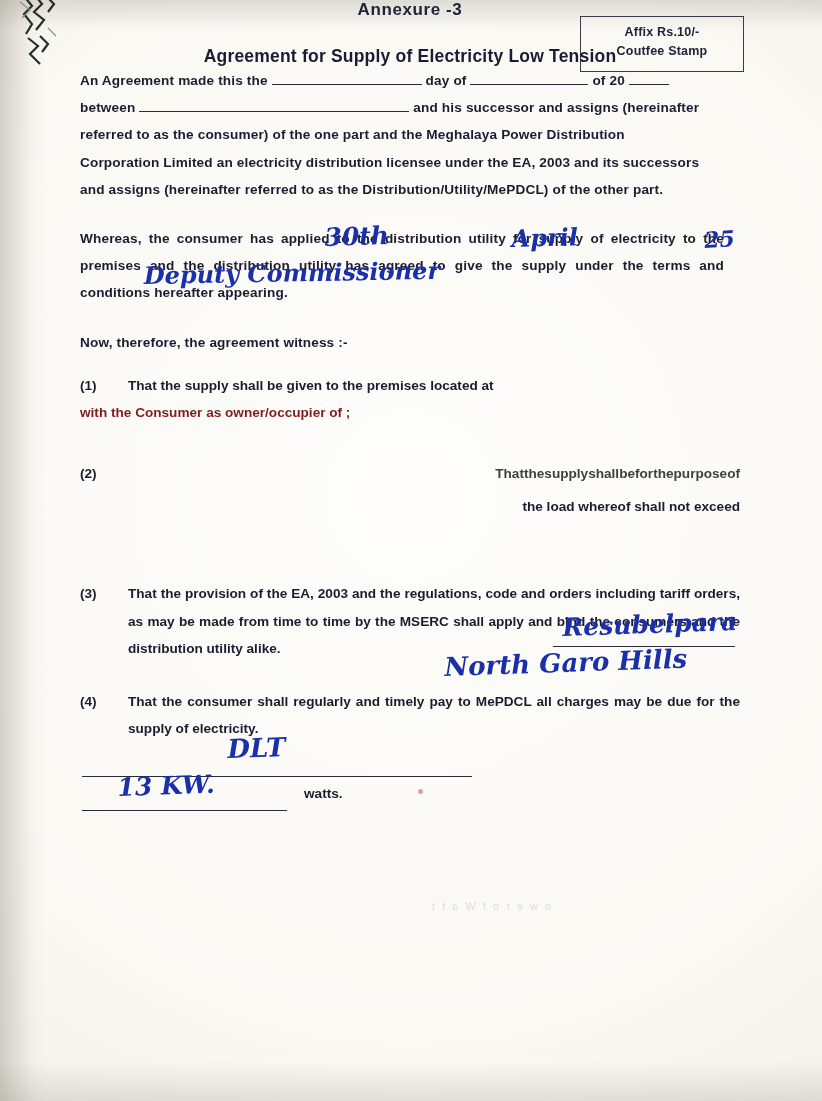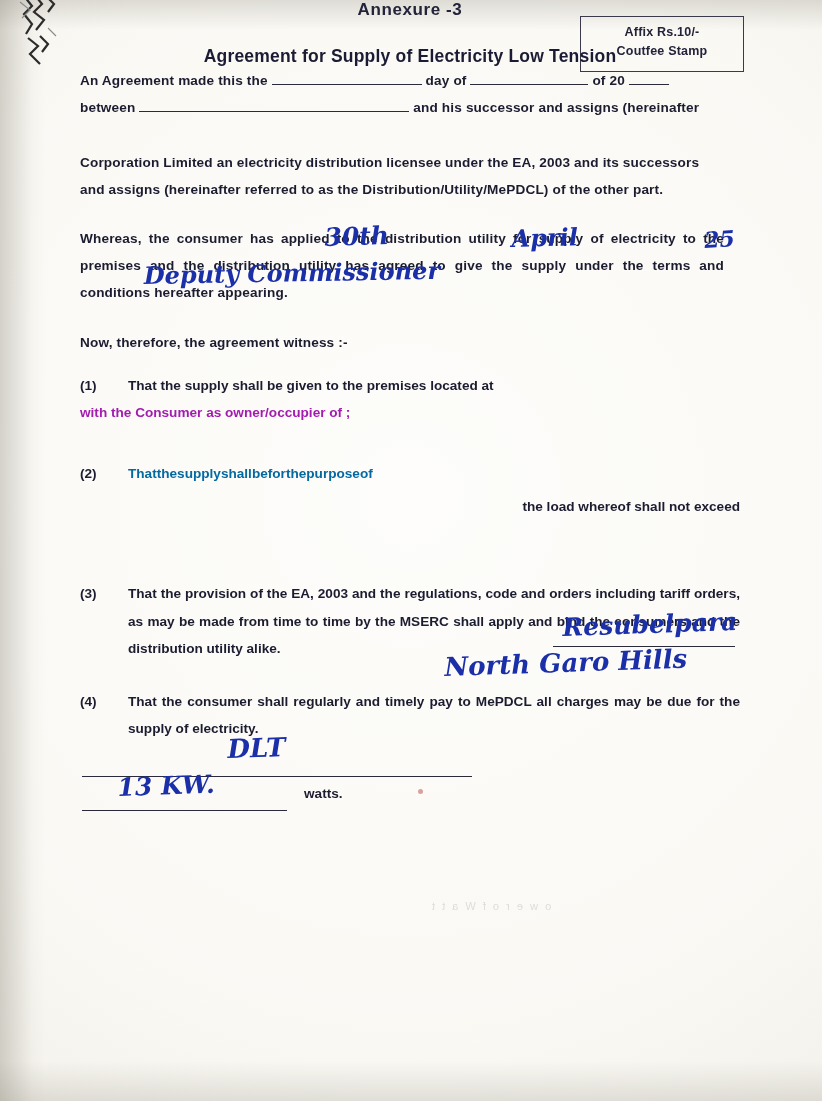--- a/index.html
+++ b/index.html
@@ -140,24 +140,24 @@
     gap: 0;
     font-size: 13.6px;
     font-weight: 600;
     line-height: 2.0;
     color: #1c1c30;
   }
   .clause .num { width: 48px; flex: 0 0 48px; }
   .clause .txt { flex: 1; text-align: justify; }
   .spread {
     display: flex;
-    justify-content: flex-start;
-    font-size: 13.6px;
-    font-weight: 600;
-    color: #0369a1;
+    justify-content: flex-end;
+    font-size: 13.6px;
+    font-weight: 600;
+    color: #404040;
     line-height: 2.0;
   }
   .watts-line {
     position: absolute;
     left: 304px; top: 786px;
     font-size: 13.6px;
     font-weight: 600;
     color: #1c1c30;
   }
   .speck {
@@ -215,36 +215,37 @@
       <span class="blank w-long"></span>
       <span>day of</span>
       <span class="blank w-med"></span>
       <span>of 20</span>
       <span class="blank w-short"></span>
       <br>
       <span>between</span>
       <span class="blank w-name"></span>
       <span>and his successor and assigns (hereinafter</span>
       <br>
+      <span>referred to as the consumer) of the one part and the Meghalaya Power Distribution</span>
       <br>
       <span>Corporation Limited an electricity distribution licensee under the EA, 2003 and its successors</span>
       <br>
       <span>and assigns (hereinafter referred to as the Distribution/Utility/MePDCL) of the other part.</span>
     </p>
 
 
     <p class="body" style="margin-top:22px">Whereas, the consumer has applied to the distribution utility for supply of electricity to the premises and the distribution utility has agreed to give the supply under the terms and conditions hereafter appearing.</p>
 
     <p class="body" style="margin-top:22px">Now, therefore, the agreement witness :-</p>
 
     <div class="clause" style="margin-top:16px">
       <span class="num">(1)</span>
       <span class="txt">That the supply shall be given to the premises located at</span>
     </div>
-    <div style="font-size:13.6px;font-weight:600;line-height:2.0;color:#a21caf;">with the Consumer as owner/occupier of ;</div>
+    <div style="font-size:13.6px;font-weight:600;line-height:2.0;color:#7f1d1d;">with the Consumer as owner/occupier of ;</div>
 
     <div class="clause" style="margin-top:34px">
       <span class="num">(2)</span>
       <span class="txt" style="display:block;width:100%">
         <span class="spread">
           <span>That</span>
           <span>the</span>
           <span>supply</span>
           <span>shall</span>
           <span>be</span>

